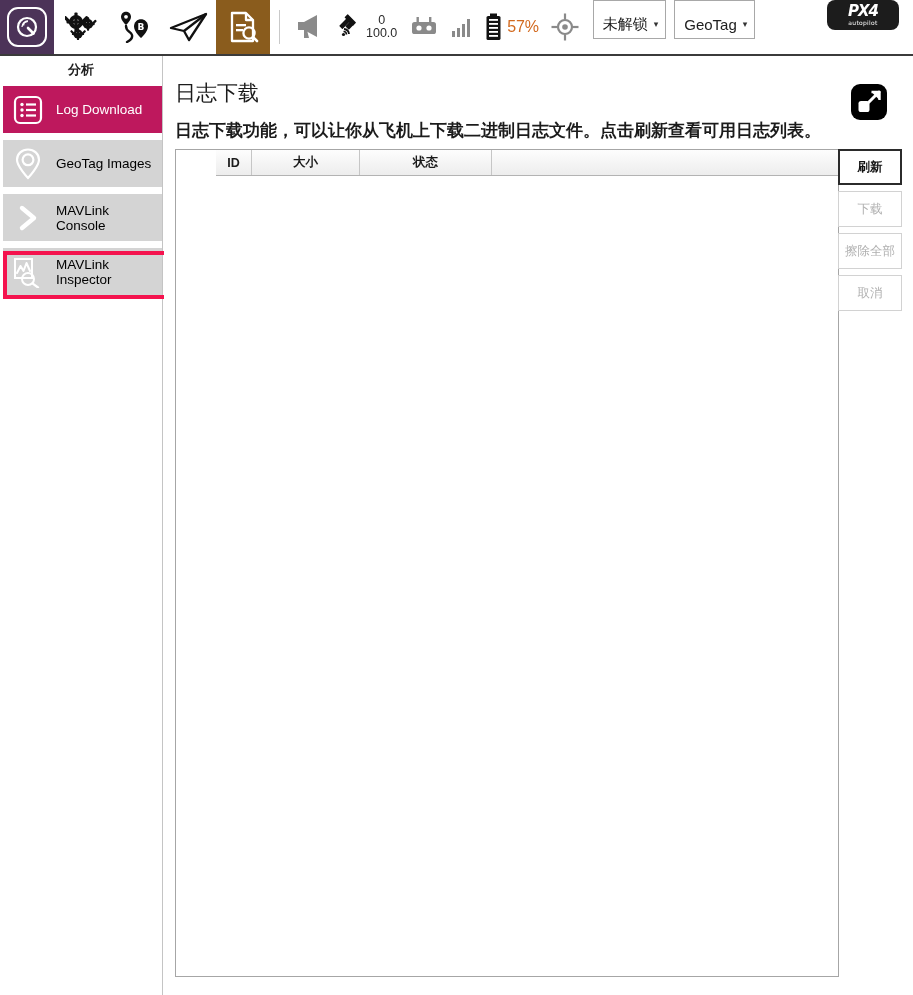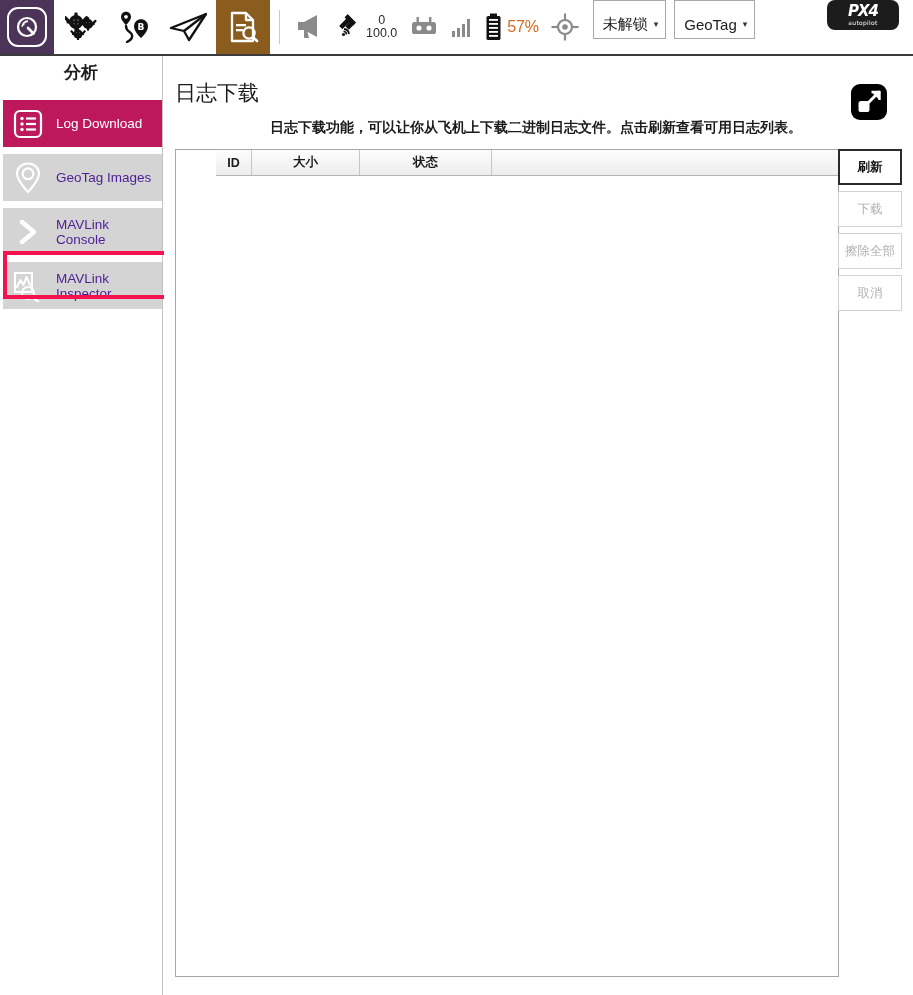--- a/index.html
+++ b/index.html
@@ -121,32 +121,32 @@
   #sidebar {
     position: absolute;
     top: 56px; left: 0;
     width: 162px;
     height: 939px;
     background: #ffffff;
     border-right: 1px solid #c4c4c4;
   }
   #sidebar-title {
     text-align: center;
-    font-size: 17px;
+    font-size: 13px;
     font-weight: bold;
     color: #1e1e1e;
-    padding: 5px 0 16px 0;
+    padding: 5px 0 7px 0;
   }
   .side-item {
     height: 47px;
     margin: 0 0 7px 3px;
     background: #d4d4d4;
     display: flex;
     align-items: center;
-    color: #4c1d95;
+    color: #000000;
     font-size: 13.5px;
     padding-left: 8px;
   }
   .side-item.selected {
     background: #be185d;
     color: #ffffff;
   }
   .side-icon {
     width: 34px; height: 34px;
     flex: none;
@@ -171,25 +171,24 @@
     height: 939px;
     background: #ffffff;
   }
   #page-title {
     font-size: 21px;
     color: #1b1b1b;
     margin: 23px 0 0 11px;
     font-weight: normal;
   }
   #page-desc {
-    font-size: 14px;
+    font-size: 17px;
     font-weight: bold;
     color: #1b1b1b;
     margin: 12px 16px 0 11px;
-    text-align: center;
   }
 
   #popup-icon {
     position: absolute;
     right: 26px; top: 28px;
     width: 36px; height: 36px;
     background: #000000;
     border-radius: 9px;
     display: flex; align-items: center; justify-content: center;
   }

